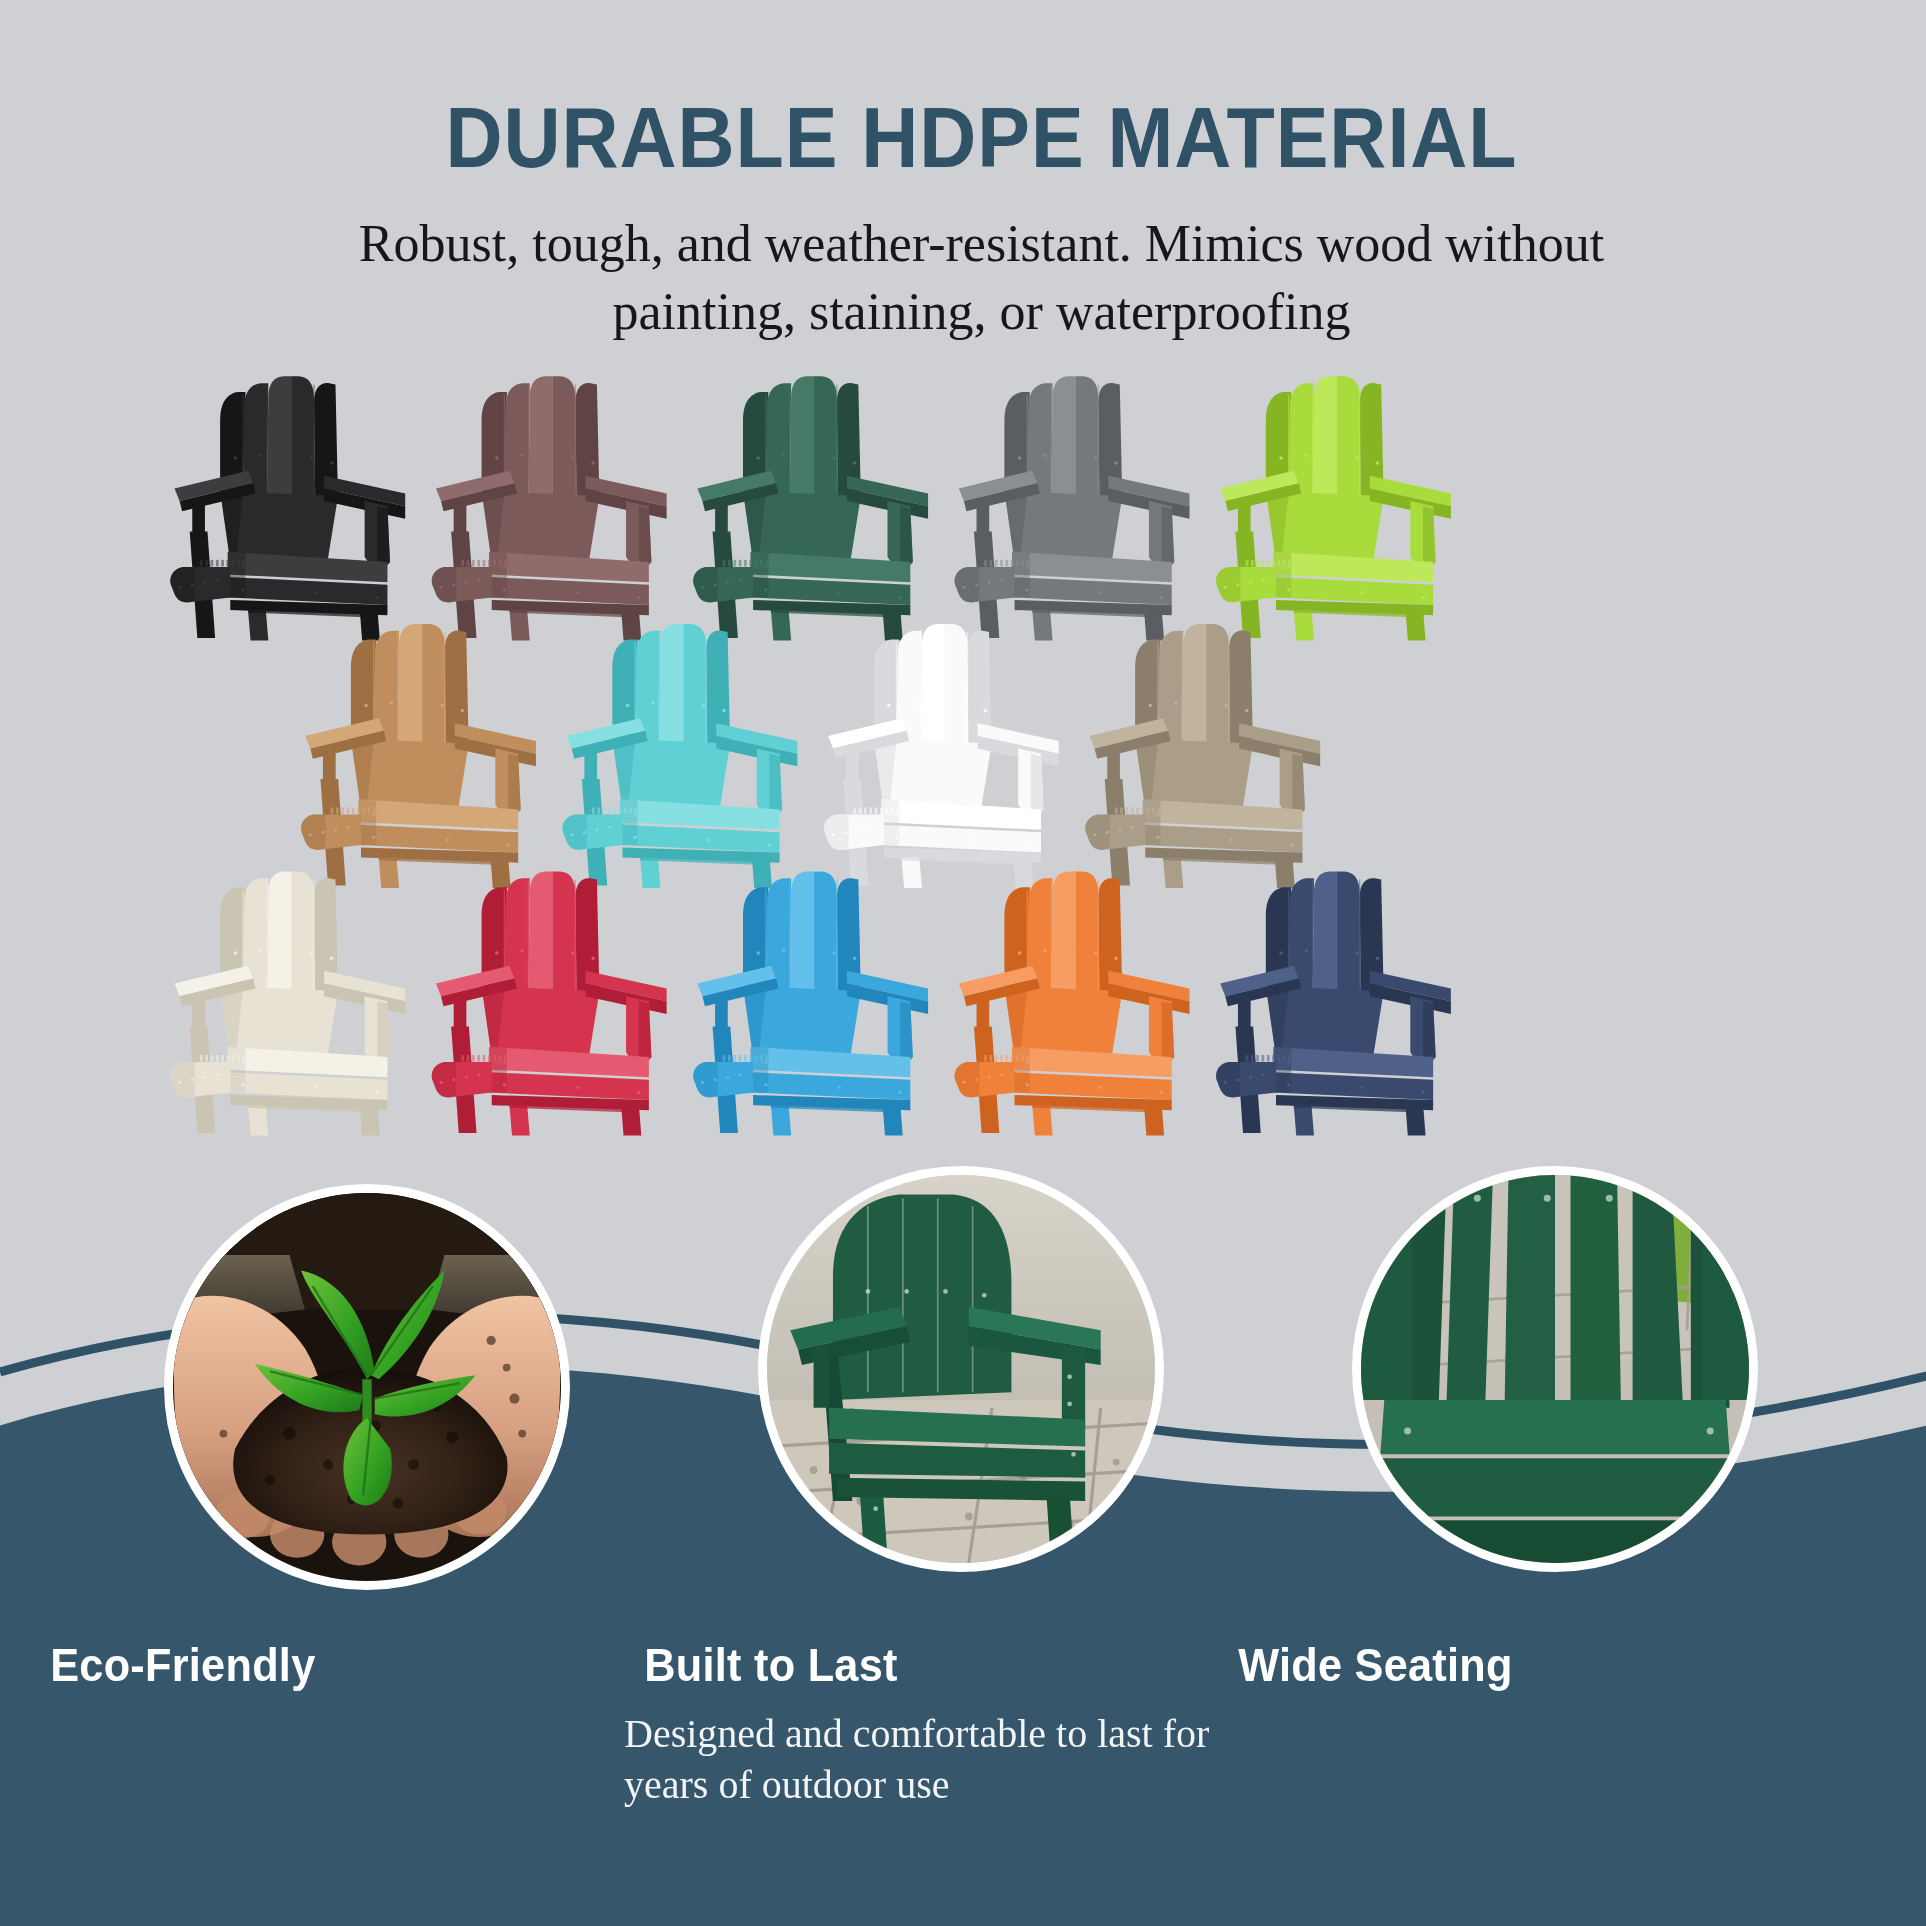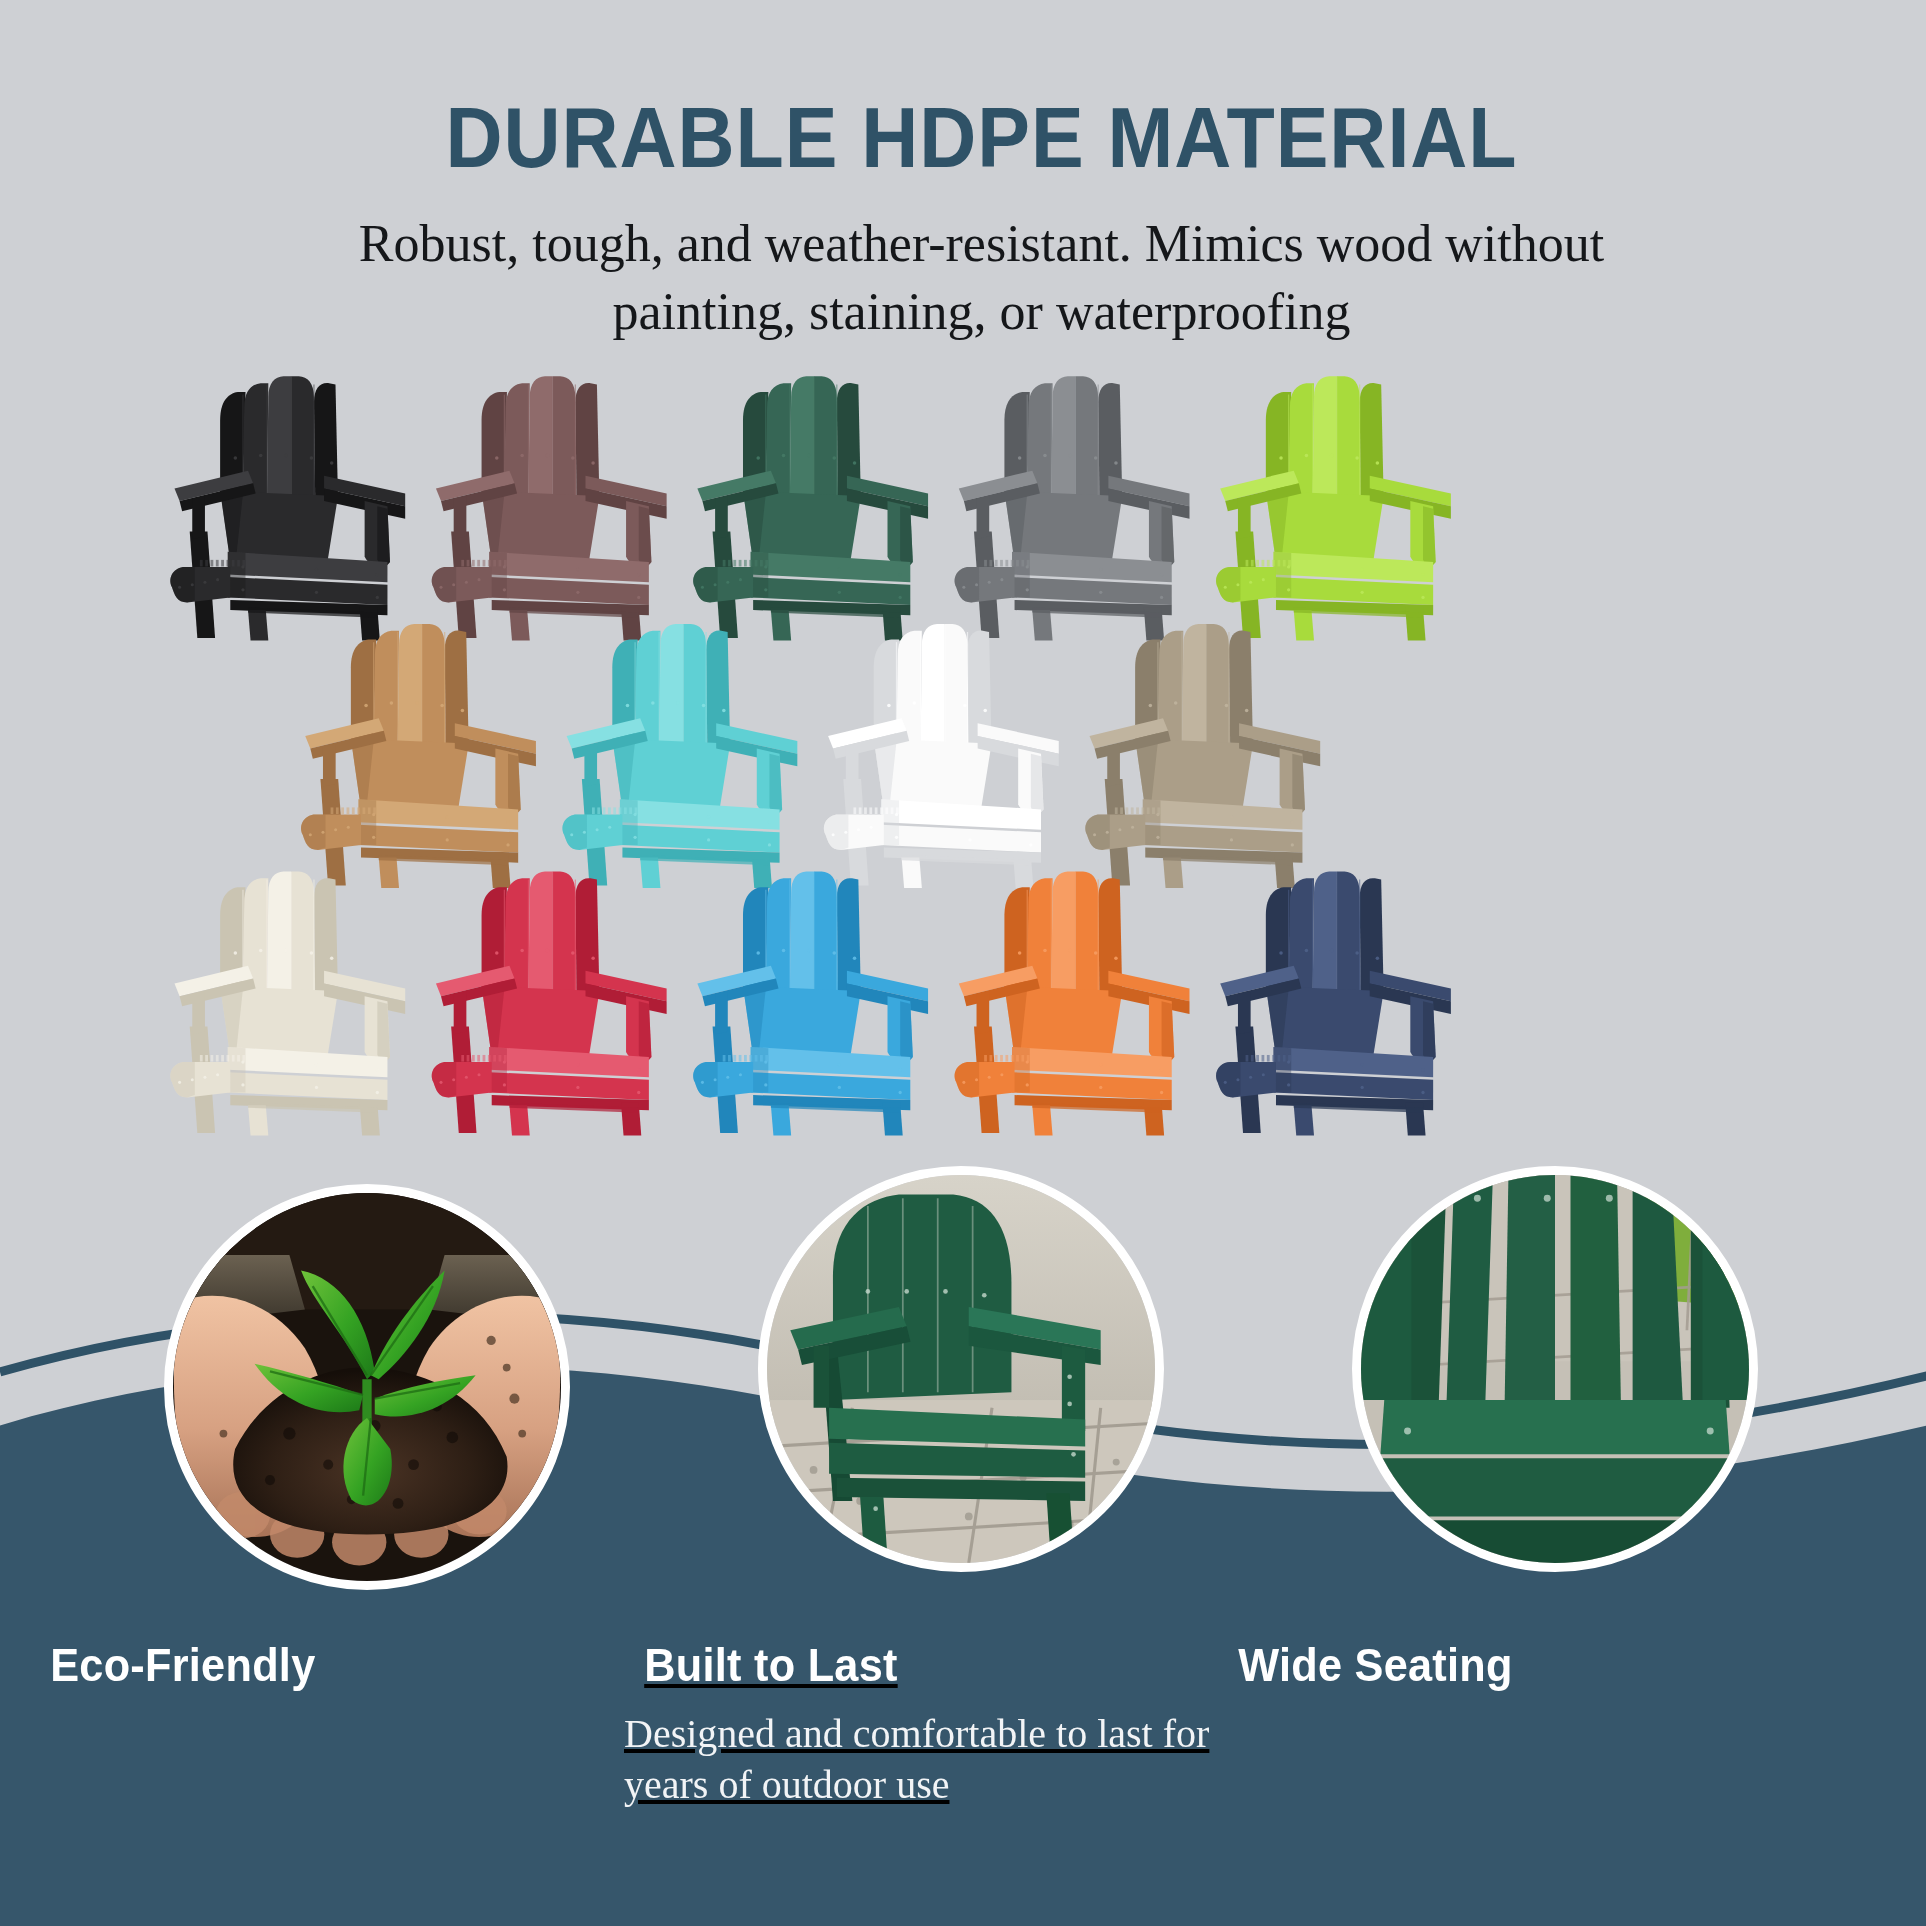--- a/index.html
+++ b/index.html
@@ -1120,21 +1120,21 @@
           <circle cx="90" cy="66" r="0.9"></circle>
         <circle cx="12" cy="84" r="0.9"></circle>
           <circle cx="90" cy="84" r="0.9"></circle>
       </g>
     </svg>
   </div>
 
   <div class="feature-text" id="ftext-0" style="left: 30px; top: 1638px; width: 673px;">
     <p class="feature-head">Eco-Friendly</p>
   </div>
-  <div class="feature-text" id="ftext-1" style="left: 624px; top: 1638px; width: 673px; text-decoration: underline;">
+  <div class="feature-text" id="ftext-1" style="left: 624px; top: 1638px; width: 673px;">
     <p class="feature-head">Built to Last</p>
     <p class="feature-body">Designed and comfortable to last for years of outdoor use</p>
   </div>
   <div class="feature-text" id="ftext-2" style="left: 1218px; top: 1638px; width: 673px;">
     <p class="feature-head">Wide Seating</p>
   </div>
 
 </div>
 
 

